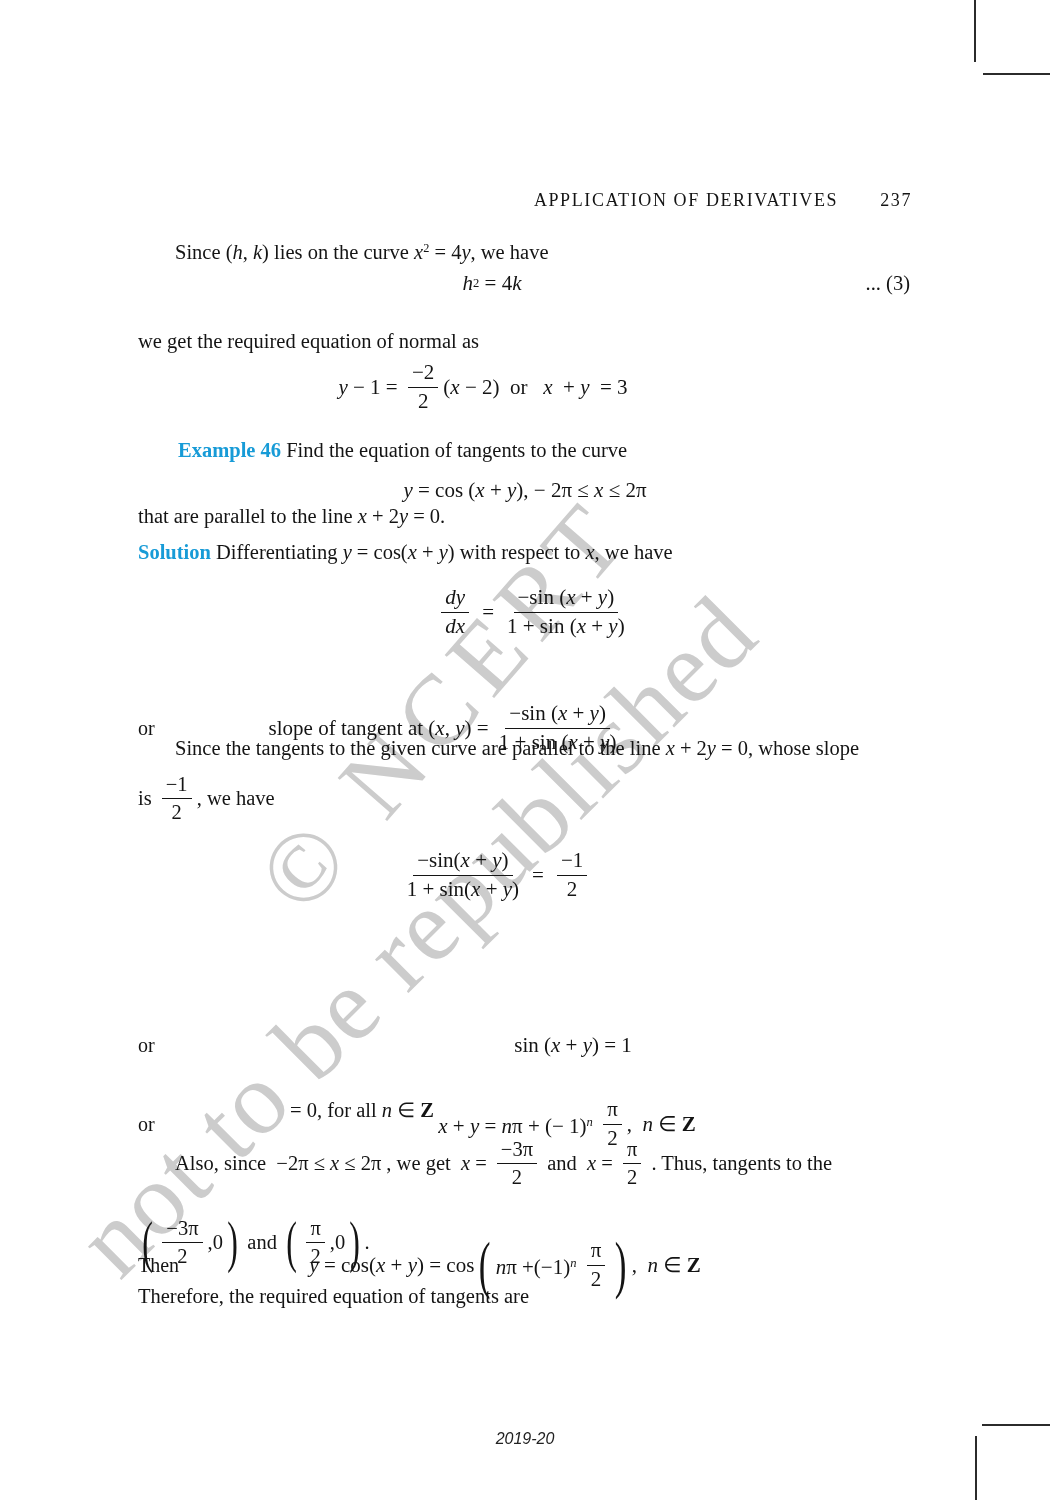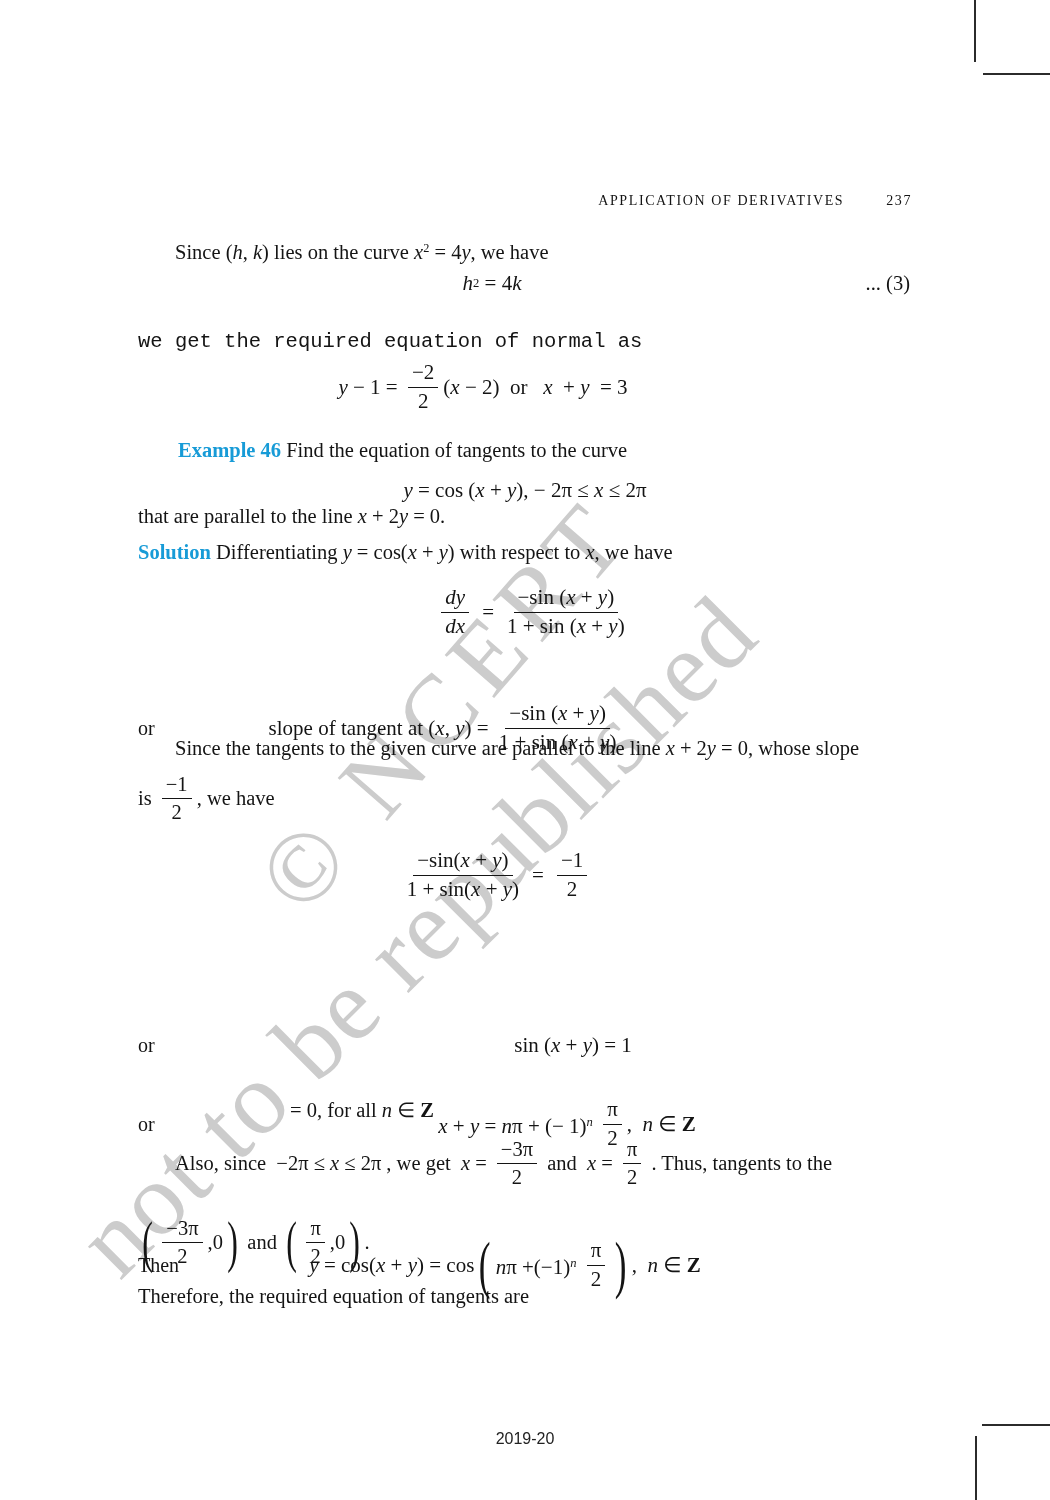--- a/index.html
+++ b/index.html
@@ -16,21 +16,21 @@
   .cm{position:absolute;background:#2b2b2b;z-index:2;}
   
   .b{position:absolute;left:138px;width:774px;z-index:1;font-size:20.5px;line-height:25px;}
   .indent{text-indent:37px;}
   .runs span{white-space:pre;}
   .it{font-style:italic;}
   .bd{font-weight:bold;}
   .sup{font-size:0.6em;vertical-align:0.55em;}
   .lead{color:var(--accent,#179bd7);font-weight:bold;}
   
-  .hdr{display:flex;justify-content:flex-end;gap:42px;font-size:14px;letter-spacing:1.6px;}
+  .hdr{display:flex;justify-content:flex-end;gap:42px;font-size:18px;letter-spacing:1.6px;}
   
   .eqrow{display:flex;align-items:center;justify-content:center;font-size:21px;}
   .lblrow{position:relative;}
   .rowlabel{position:absolute;left:0;top:50%;transform:translateY(-50%);font-size:20px;}
   .frac{display:inline-flex;flex-direction:column;align-items:center;
         line-height:1.2;margin:0 5px;text-align:center;}
   .frac .num{padding:0 4px 1px 4px;border-bottom:1.6px solid #141414;}
   .frac .den{padding-top:1px;}
   .bp{display:inline-block;font-size:64px;line-height:0.85;font-weight:400;
       transform:scaleX(0.55);transform-origin:center;}
@@ -62,21 +62,21 @@
   <div class="b lblrow" style="top:266px;height:34px;">
     <div class="eqrow runs" style="height:100%;transform:translateX(-33px);">
         <span class="it">h</span>
         <span class="sup">2</span>
         <span> = 4</span>
         <span class="it">k</span>
       </div>
     <span style="position:absolute;right:2px;top:50%;transform:translateY(-50%);font-size:20.5px;">... (3)</span>
   </div>
 
-  <div class="b" style="top:329px;font-family:Liberation Mono, monospace;">we get the required equation of normal as</div>
+  <div class="b" style="top:329px;">we get the required equation of normal as</div>
 
   <div class="b eqrow" style="top:352px;height:70px;transform:translateX(-42px);">
     <span class="runs"><span class="it">y</span><span> − 1 = </span></span>
     <span class="frac">
       <span class="num runs"><span>−2</span></span>
       <span class="den runs"><span>2</span></span>
     </span>
     <span class="runs"><span>(</span><span class="it">x</span><span> − 2)  or   </span><span class="it">x</span><span>  + </span><span class="it">y</span><span>  = 3</span></span>
   </div>
 
@@ -215,15 +215,15 @@
       <span class="num runs"><span>π</span></span>
       <span class="den runs"><span>2</span></span>
     </span>
     <span>,0</span>
     <span class="bp2">)</span>
     <span>.</span>
   </div>
 
   <div class="b" style="top:1284px;font-family:Liberation Serif, serif;">Therefore, the required equation of tangents are</div>
 
-  <div class="b ftr" style="top:1426px;">2019-20</div>
+  <div class="b ftr" style="top:1426px;font-style:italic;">2019-20</div>
 
 </div>
 
 </body></html>

